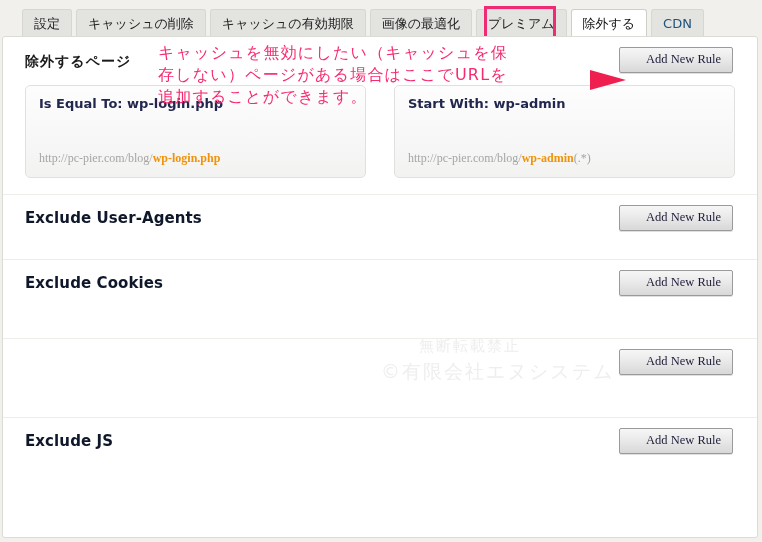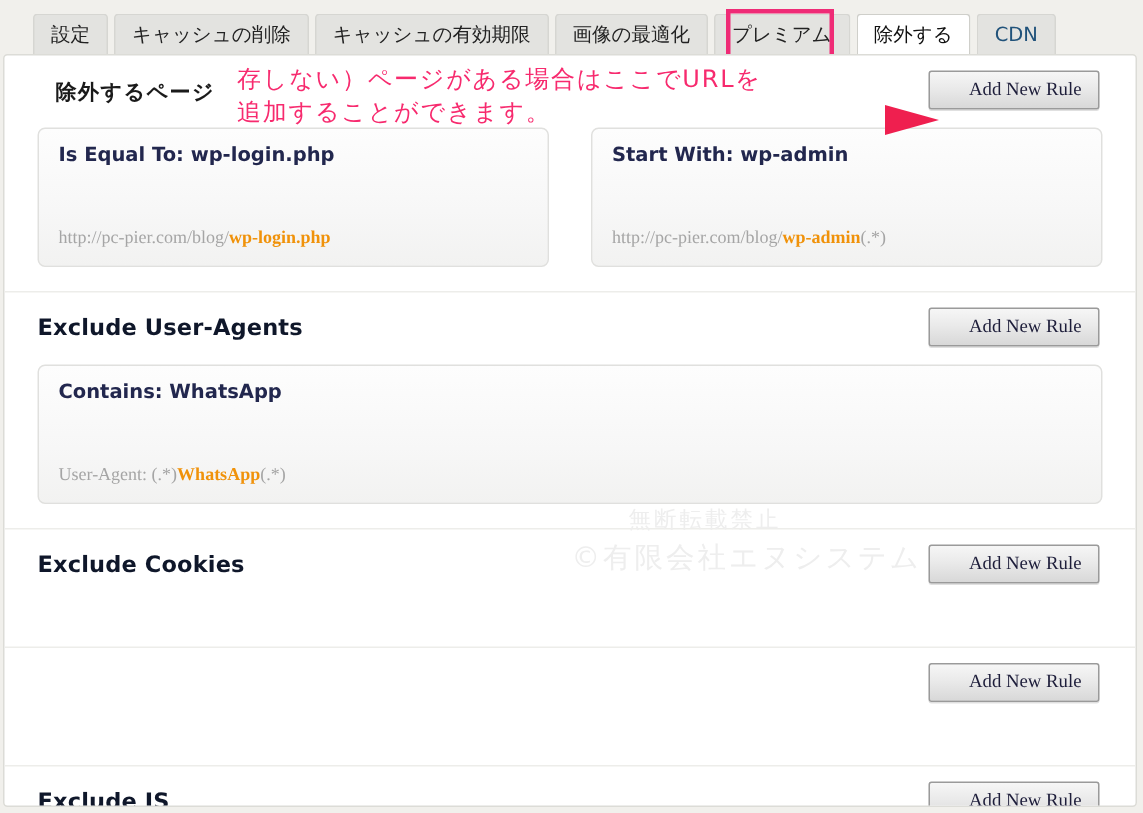--- a/index.html
+++ b/index.html
@@ -98,21 +98,20 @@
     color: #0f172a;
     letter-spacing: .1px;
     font-family: "DejaVu Sans", "Liberation Sans", sans-serif;
   }
   .sec-title.jp {
     color: #1a1a1a;
     font-weight: bold;
     font-size: 14px;
     top: 16px;
     letter-spacing: 1px;
-    margin-left: 12px;
   }
 
   .btn-add {
     position: absolute;
     right: 24px;
     top: 10px;
     padding: 4px 11px 5px 26px;
     font-size: 12.5px;
     line-height: 15px;
     color: #1d1d3a;
@@ -242,24 +241,20 @@
       </div>
     </div>
   </div>
 
   <div class="section">
     <div class="sec-head">
       <div class="sec-title">Exclude User-Agents</div>
       <div class="btn-add">Add New Rule</div>
     </div>
     <div class="rules">
-      <div class="rule-card">
-        <div class="rule-title">Contains: WhatsApp</div>
-        <div class="rule-sub"><span>User-Agent: (.*)</span><b>WhatsApp</b><span>(.*)</span></div>
-      </div>
     </div>
   </div>
 
   <div class="section">
     <div class="sec-head">
       <div class="sec-title">Exclude Cookies</div>
       <div class="btn-add">Add New Rule</div>
     </div>
     <div class="empty-body"></div>
   </div>
@@ -279,16 +274,17 @@
     <div class="empty-body"></div>
   </div>
 
   <div id="watermark">
     <div class="wm1">無断転載禁止</div>
     <div class="wm2">©有限会社エヌシステム</div>
   </div>
 </div>
 
 <div id="annotation">
+  <div>キャッシュを無効にしたい（キャッシュを保</div>
   <div>存しない）ページがある場合はここでURLを</div>
   <div>追加することができます。</div>
 </div>
 <div id="arrow"></div>
 
 </body></html>

